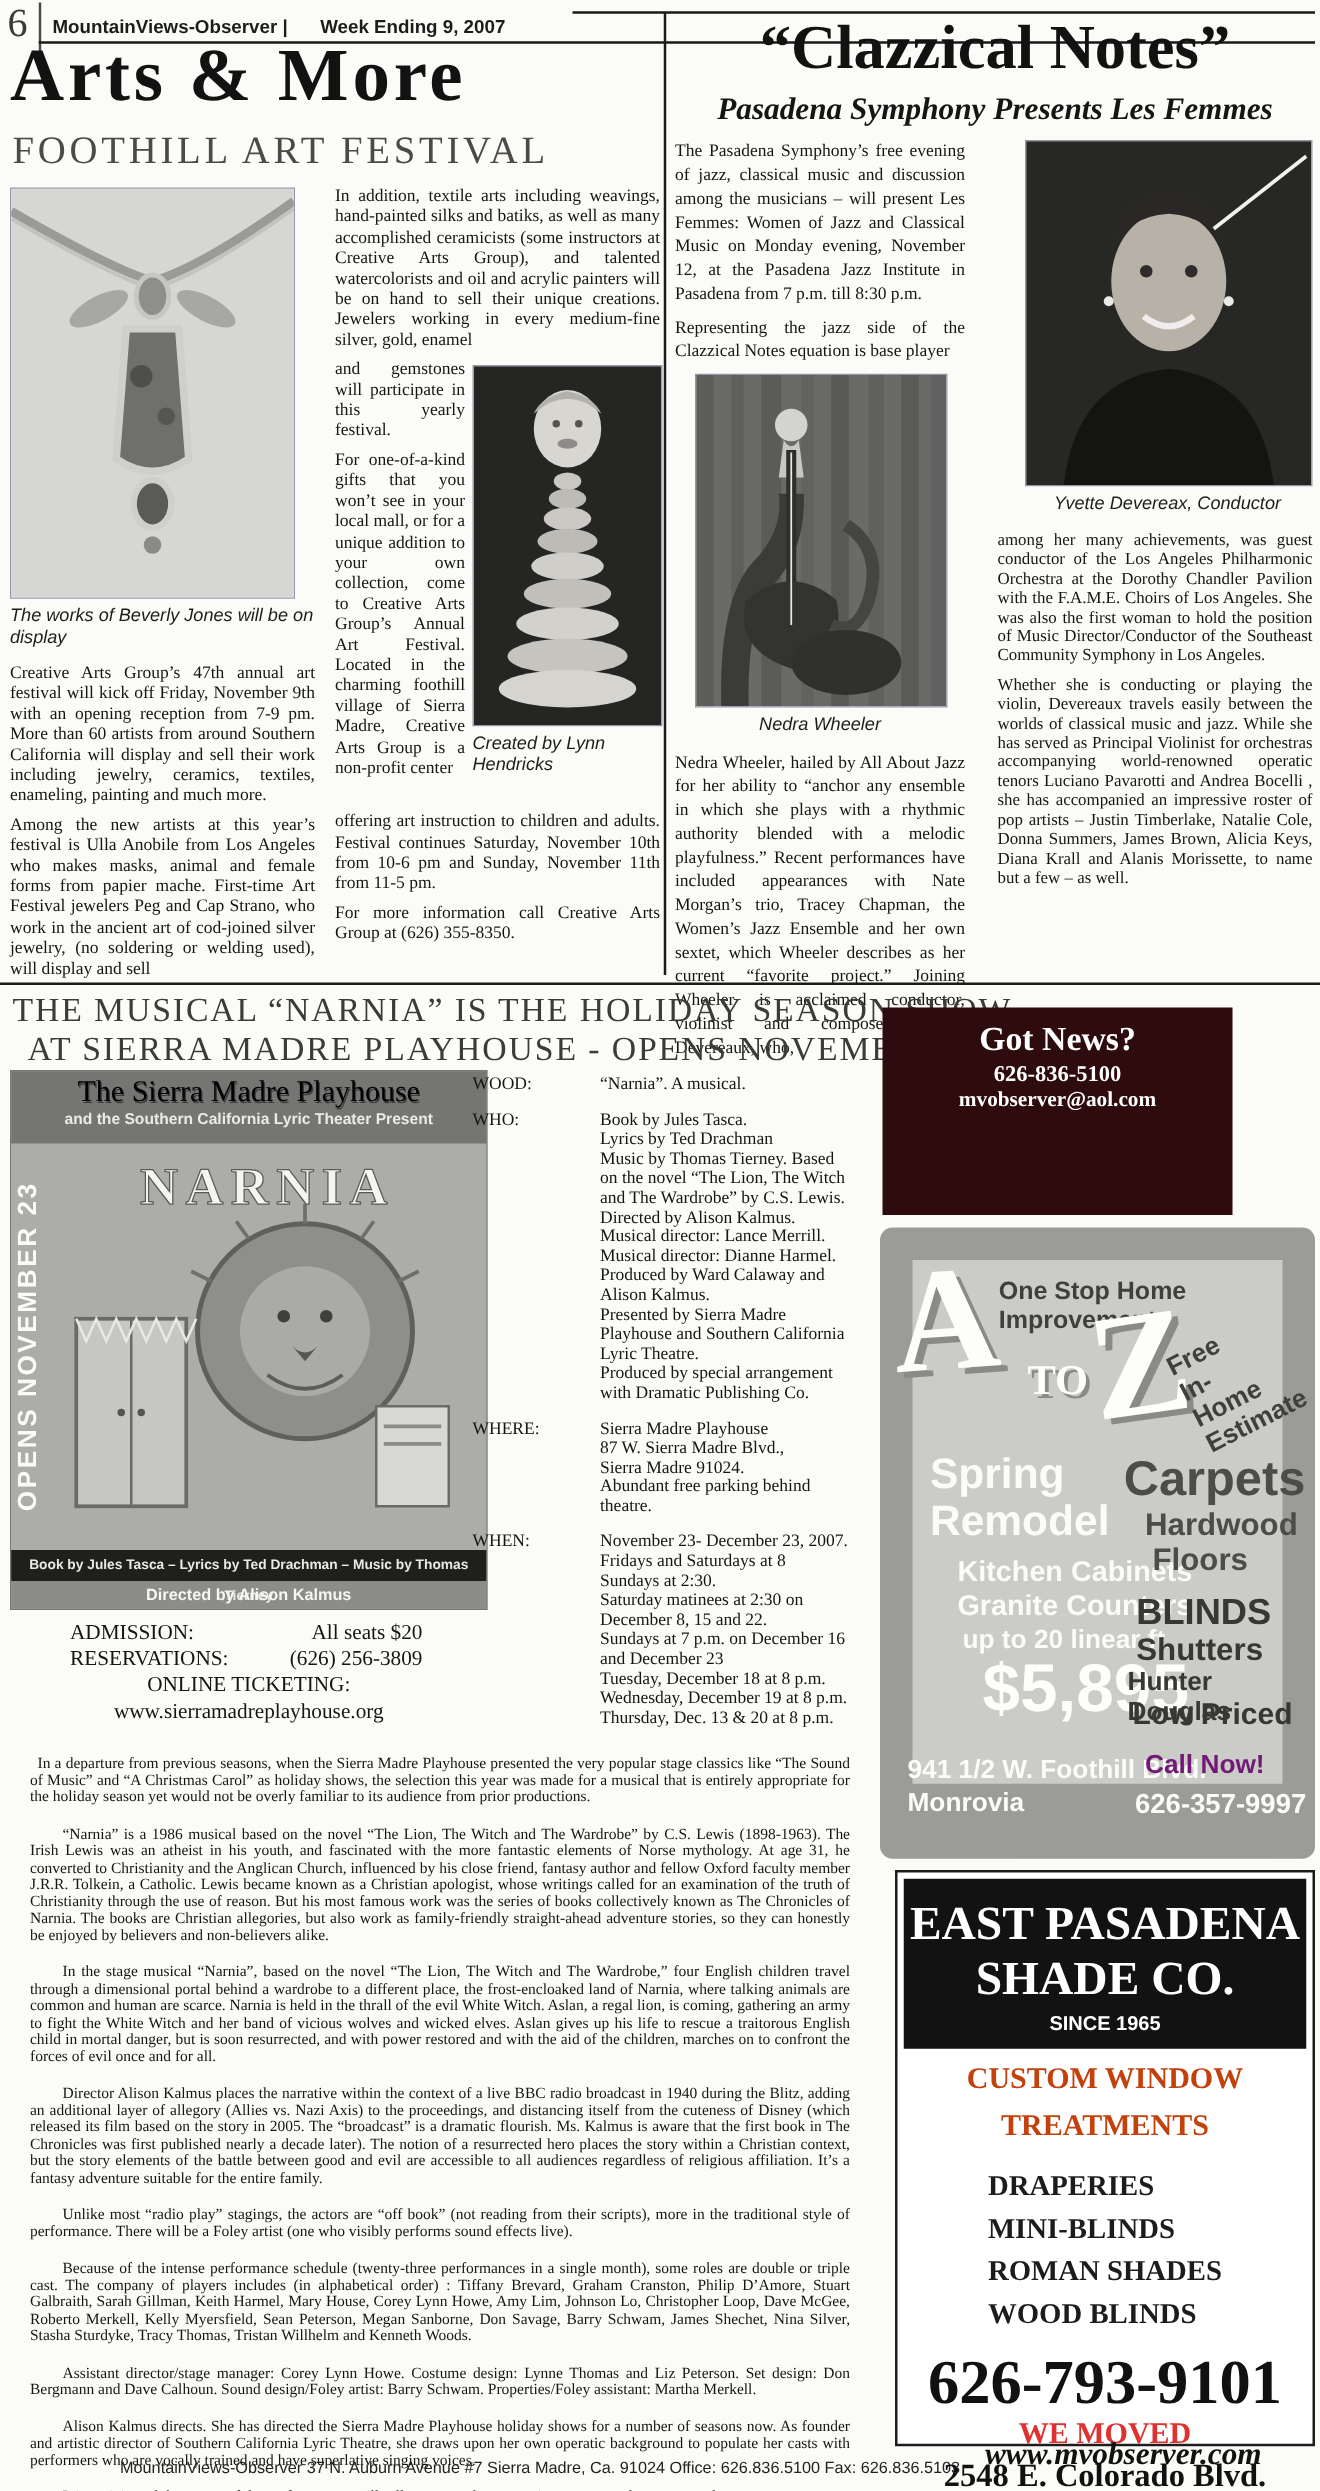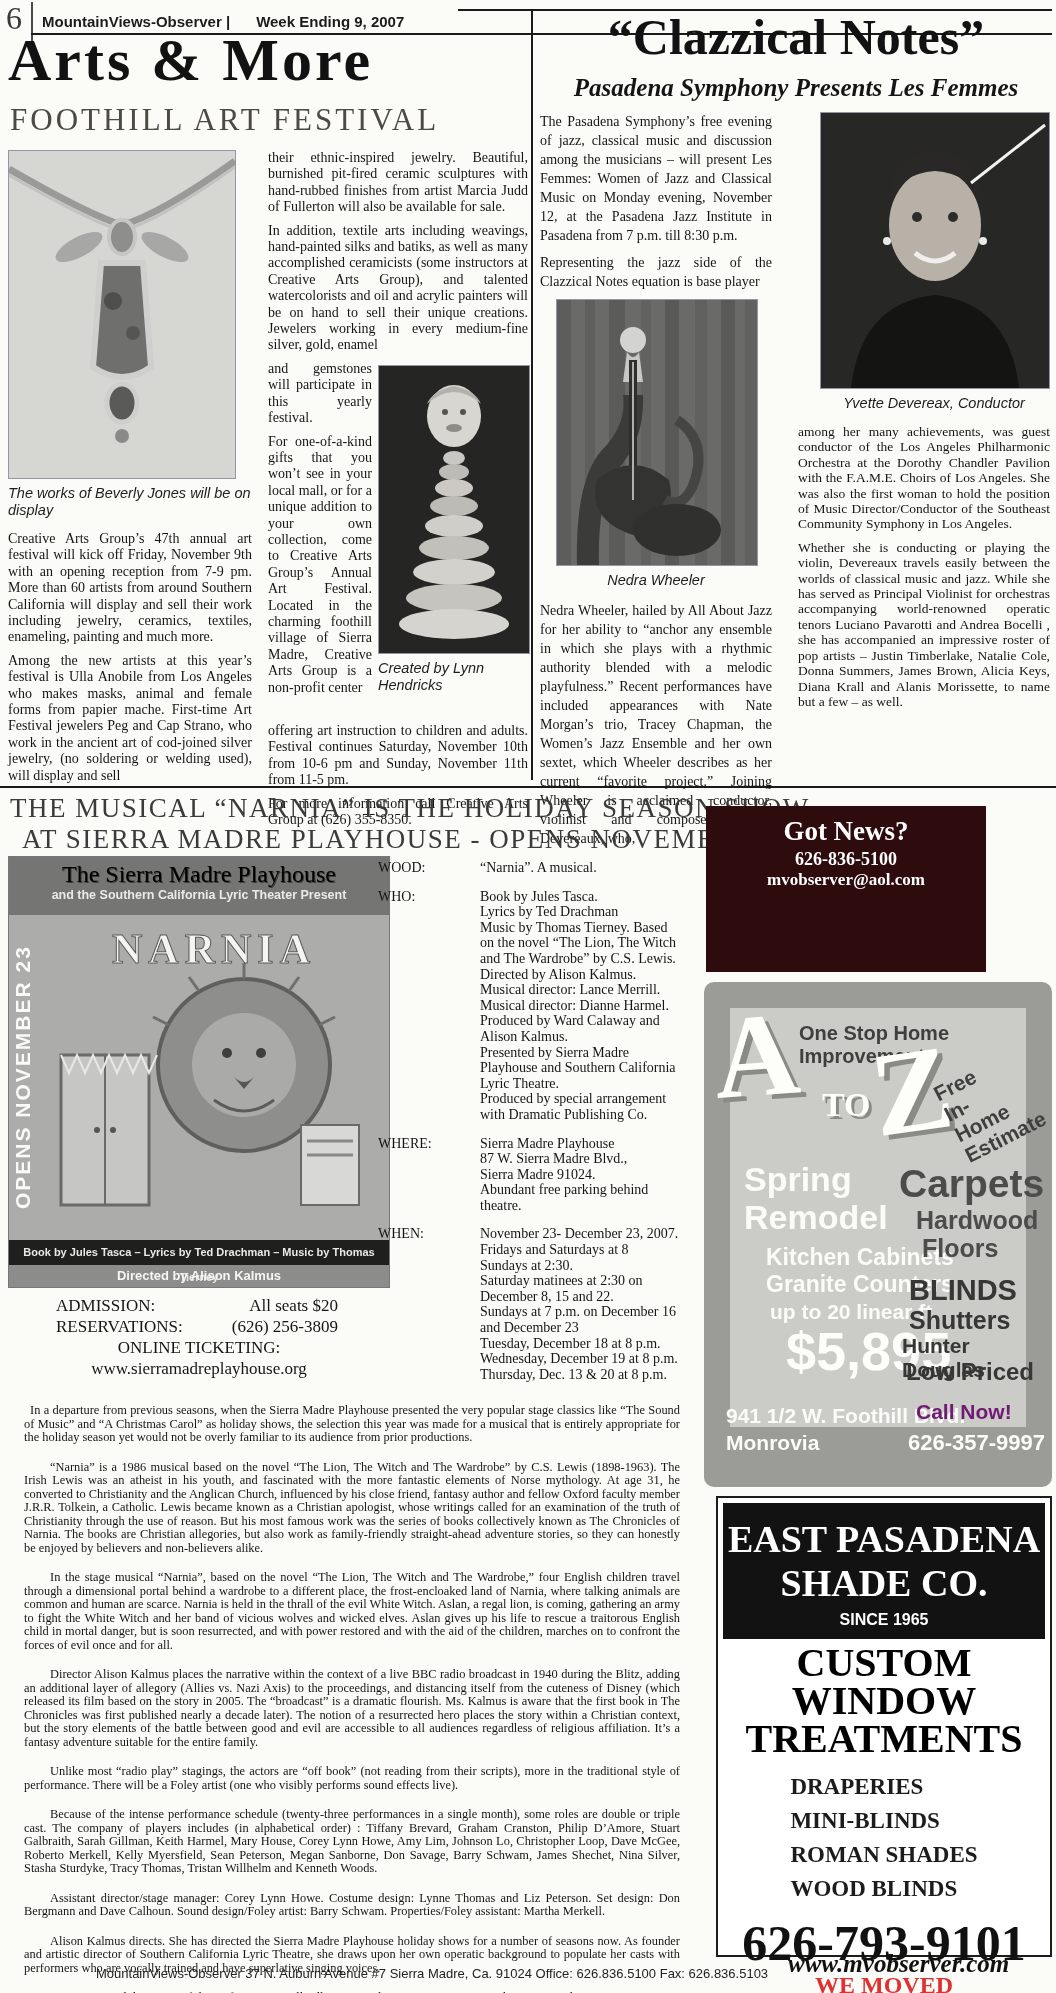--- a/index.html
+++ b/index.html
@@ -92,21 +92,21 @@
   .az-svc6{left:198px;top:352px;font-size:21px;color:#373735;}
   .az-svc7{left:202px;top:376px;font-size:24px;color:#373735;}
   .az-addr{left:22px;top:420px;font-size:21px;color:#fbfbf8;line-height:27px;white-space:pre-line;}
   .az-call{left:212px;top:418px;font-size:21px;color:#701a75;}
   .az-phone{left:204px;top:448px;font-size:22px;color:#fbfbf8;}
   .shadeco{left:716px;top:1496px;width:336px;height:461px;background:#ffffff;border:2px solid #1c1c1c;
            box-sizing:border-box;text-align:center;}
   .sc-head{margin:5px;background:#121212;color:#ffffff;padding:14px 0 10px 0;}
   .sc-name{font-size:38px;font-weight:bold;line-height:44px;white-space:pre-line;}
   .sc-since{font-family:"Liberation Sans",sans-serif;font-size:16px;font-weight:bold;margin-top:6px;}
-  .sc-heading{font-size:40px;font-weight:bold;line-height:38px;white-space:pre-line;color:#000000;}
+  .sc-heading{font-size:24px;font-weight:bold;line-height:38px;white-space:pre-line;color:#c2410c;}
   .sc-items{display:inline-block;text-align:left;font-size:23px;font-weight:bold;line-height:34px;
             margin-top:12px;white-space:pre-line;color:#1c1c1c;}
   .sc-phone{font-size:50px;font-weight:bold;margin-top:8px;color:#111;}
   .sc-moved{font-size:24px;font-weight:bold;color:#e03131;}
   .sc-addr{font-size:26px;font-weight:bold;line-height:32px;margin-top:4px;white-space:pre-line;color:#111;}
   
   .footer-info{left:96px;top:1966px;font-size:13px;color:#222;}
   .footer-url{left:788px;top:1950px;font-size:25px;font-weight:bold;font-style:italic;color:#111;}
 </style>
 </head>
@@ -139,21 +139,20 @@
       <circle cx="124" cy="182" r="7" fill="#555553"></circle>
       <ellipse cx="113" cy="252" rx="15" ry="19" fill="#5a5a58" stroke="#cfcfcd" stroke-width="5"></ellipse>
       <circle cx="113" cy="285" r="7" fill="#8a8a88"></circle>
     </svg>
     <div class="caption">The works of Beverly Jones will be on display</div>
     <p class="just">Creative Arts Group’s 47th annual art festival will kick off Friday, November 9th with an opening reception from 7-9 pm.  More than 60 artists from around Southern California will display and sell their work including jewelry, ceramics, textiles, enameling, painting and much more.</p>
     <p class="just">Among the new artists at this year’s festival is Ulla Anobile from Los Angeles who makes masks, animal and female forms from papier mache.  First-time Art Festival jewelers Peg and Cap Strano, who work in the ancient art of cod-joined silver jewelry, (no soldering or welding used), will display and sell</p>
   </div>
 
   <div class="abs a1-col2">
-    <p class="just">their ethnic-inspired jewelry.  Beautiful, burnished pit-fired ceramic sculptures with hand-rubbed finishes from artist Marcia Judd of Fullerton will also be available for sale.</p>
     <p class="just">In addition, textile arts including weavings, hand-painted silks and batiks, as well as many accomplished ceramicists (some instructors at Creative Arts Group), and talented watercolorists and oil and acrylic painters will be on hand to sell their unique creations.  Jewelers working in every medium-fine silver, gold, enamel</p>
     <div class="wrap-row">
       <div class="narrowcol">
         <p class="just">and gemstones will participate in this yearly festival.</p>
         <p class="just">For one-of-a-kind gifts that you won’t see in your local mall, or for a unique addition to your own collection, come to Creative Arts Group’s Annual Art Festival. Located in the charming foothill village of Sierra Madre, Creative Arts Group is a non-profit center</p>
       </div>
       <div class="statuebox">
         <svg class="photo-frame" width="150" height="287" viewBox="0 0 150 287">
           <rect width="150" height="287" fill="#2a2a28"></rect>
           <rect width="150" height="287" fill="#1f1f1d" opacity="0.4"></rect>

